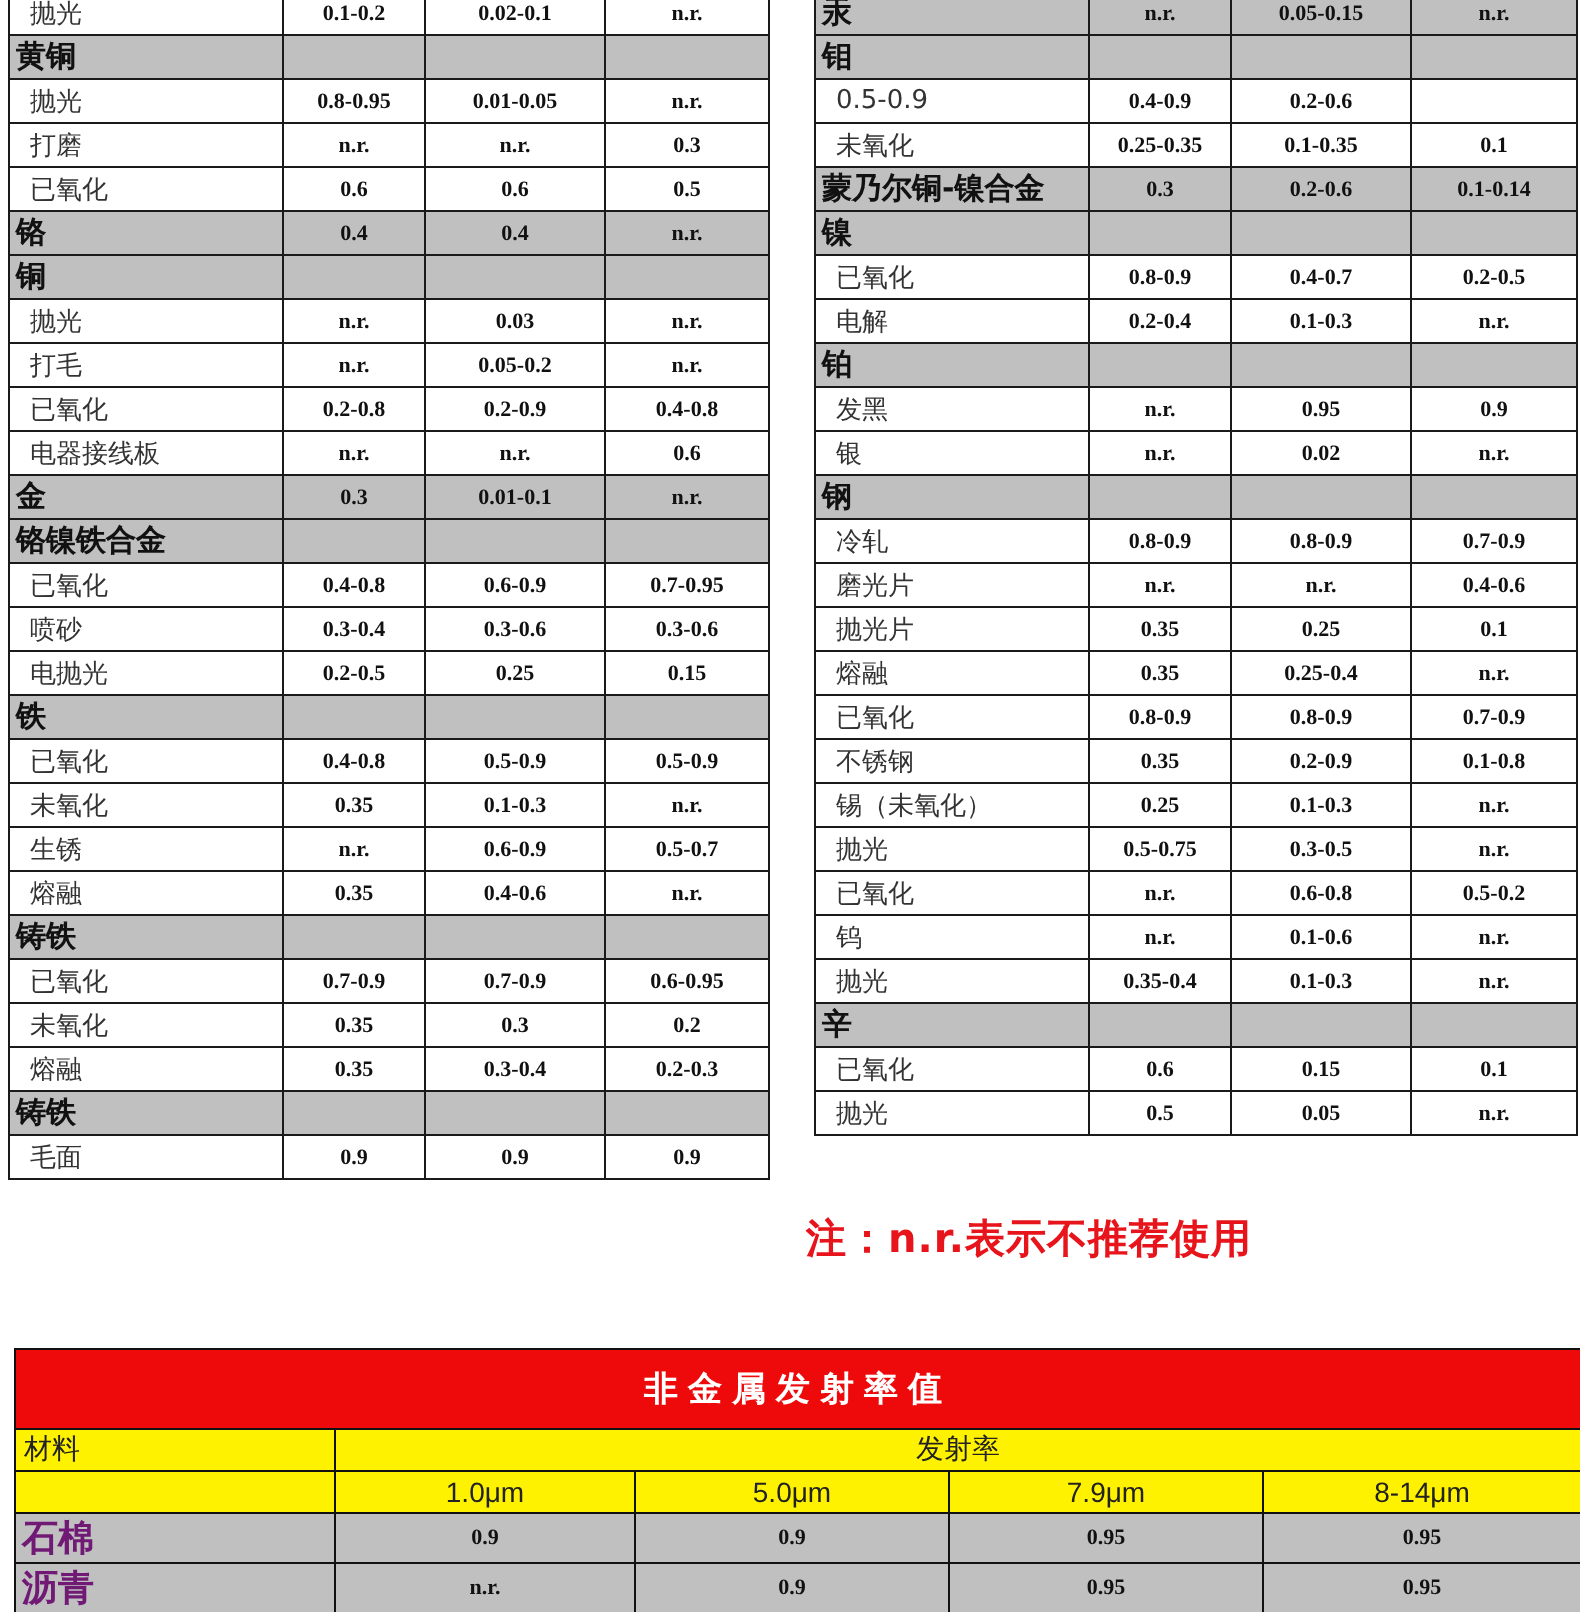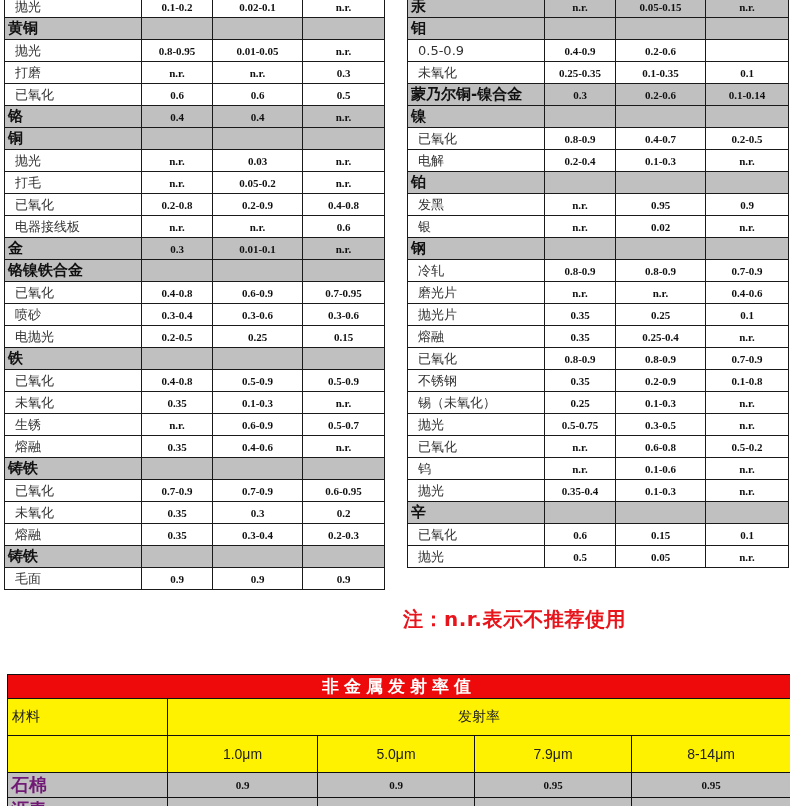--- a/index.html
+++ b/index.html
@@ -12,23 +12,23 @@
   .emis tr.group td { background: #c0c0c0; }
   .emis tr.group td.name { font-size: 15px; font-weight: bold; color: #111; padding-left: 3px; }
   .emis td.val { text-align: center; font-family: "Liberation Serif", serif; font-weight: bold;
                  font-size: 11px; color: #111; }
   #left-table { left: 4px; top: -5px; width: 380px; }
   #right-table { left: 407px; top: -5px; width: 381px; }
   .note { position: absolute; left: 403px; top: 606px; color: #e8141b; font-size: 20px;
           font-weight: bold; letter-spacing: 0.5px; }
   #nonmetal-table { left: 7px; top: 674px; width: 783px; }
   #nonmetal-table td { border-color: #111; }
-  #nonmetal-table .title td { background: #ee0a0a; color: #fff; height: 24px; font-size: 17px;
+  #nonmetal-table .title td { background: #ee0a0a; color: #fff; height: 40px; font-size: 17px;
            font-weight: bold; text-align: center; letter-spacing: 5px; }
-  #nonmetal-table .hdr td { background: #fff200; color: #222; height: 37px; font-size: 14px;
+  #nonmetal-table .hdr td { background: #fff200; color: #222; height: 21px; font-size: 14px;
            font-family: "Liberation Sans", sans-serif; }
   #nonmetal-table .hdr td.label { padding-left: 4px; }
   #nonmetal-table .hdr td.center { text-align: center; }
   #nonmetal-table .row td { background: #c0c0c0; height: 20px; }
   #nonmetal-table .row td.name { font-size: 18px; font-weight: bold; color: #701a75; padding-left: 3px; }
   #nonmetal-table .row td.val { text-align: center; font-family: "Liberation Serif", serif;
            font-weight: bold; font-size: 11px; color: #111; }
 </style>
 </head>
 <body>

